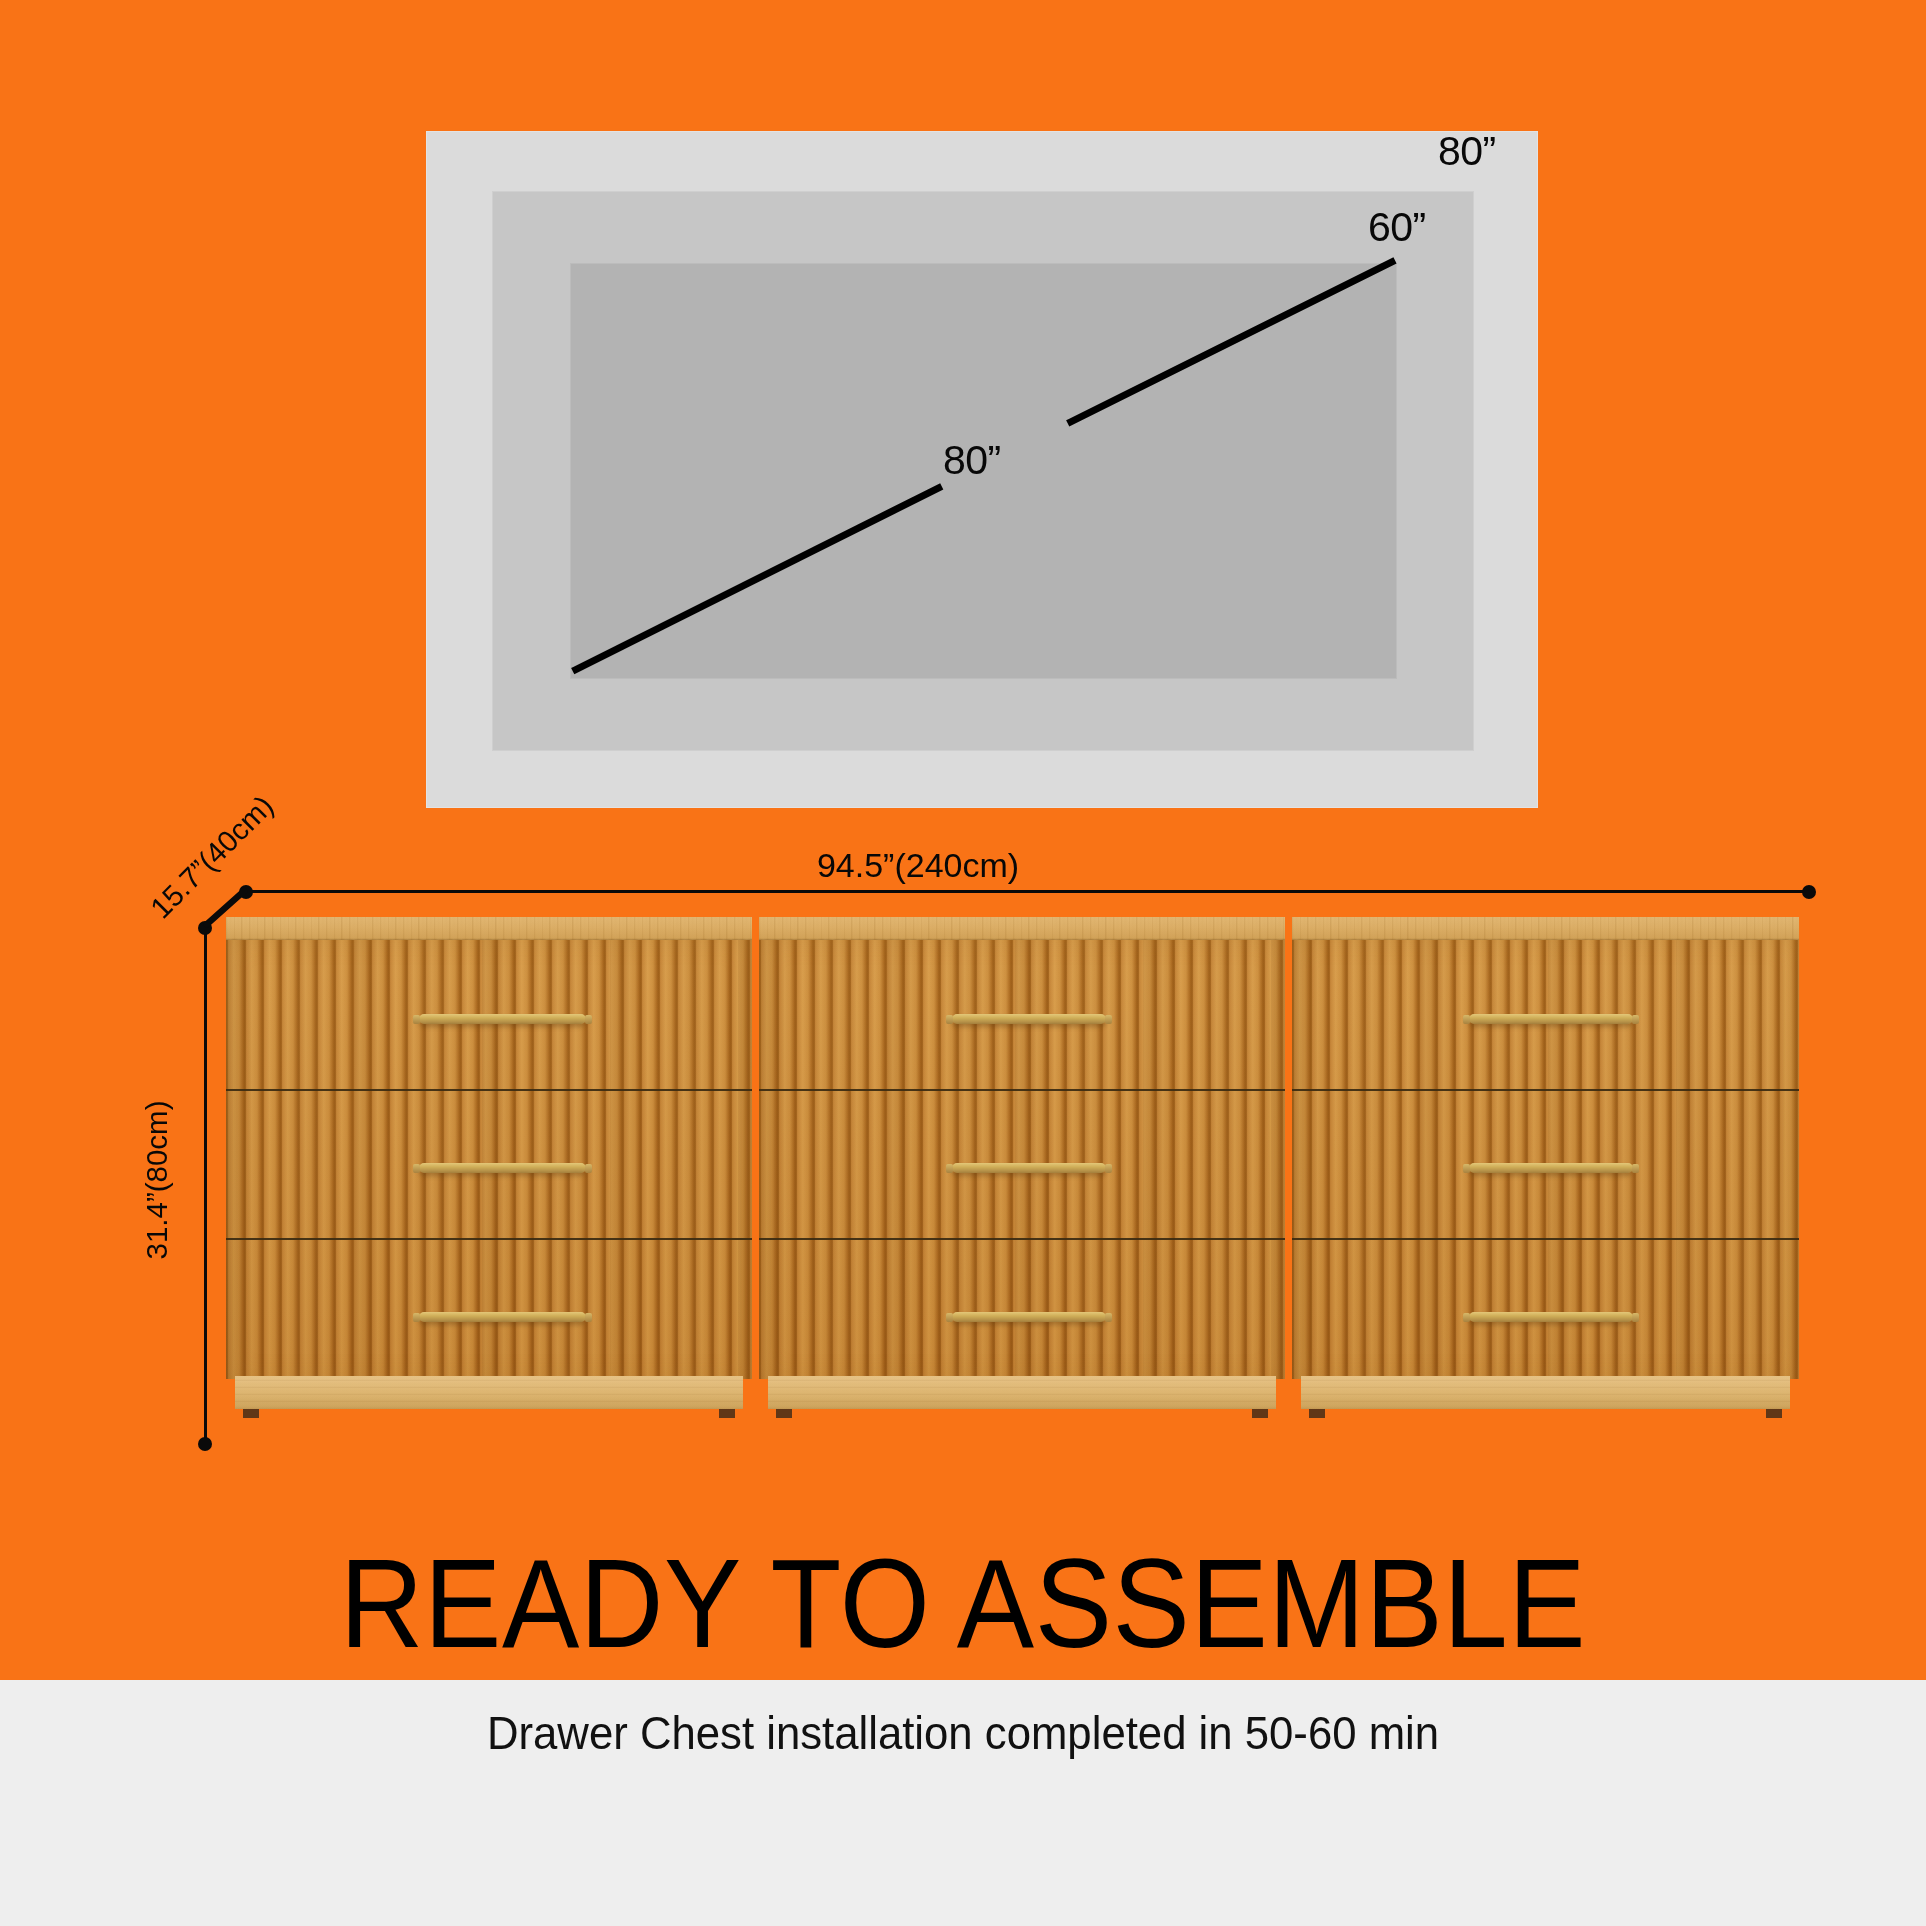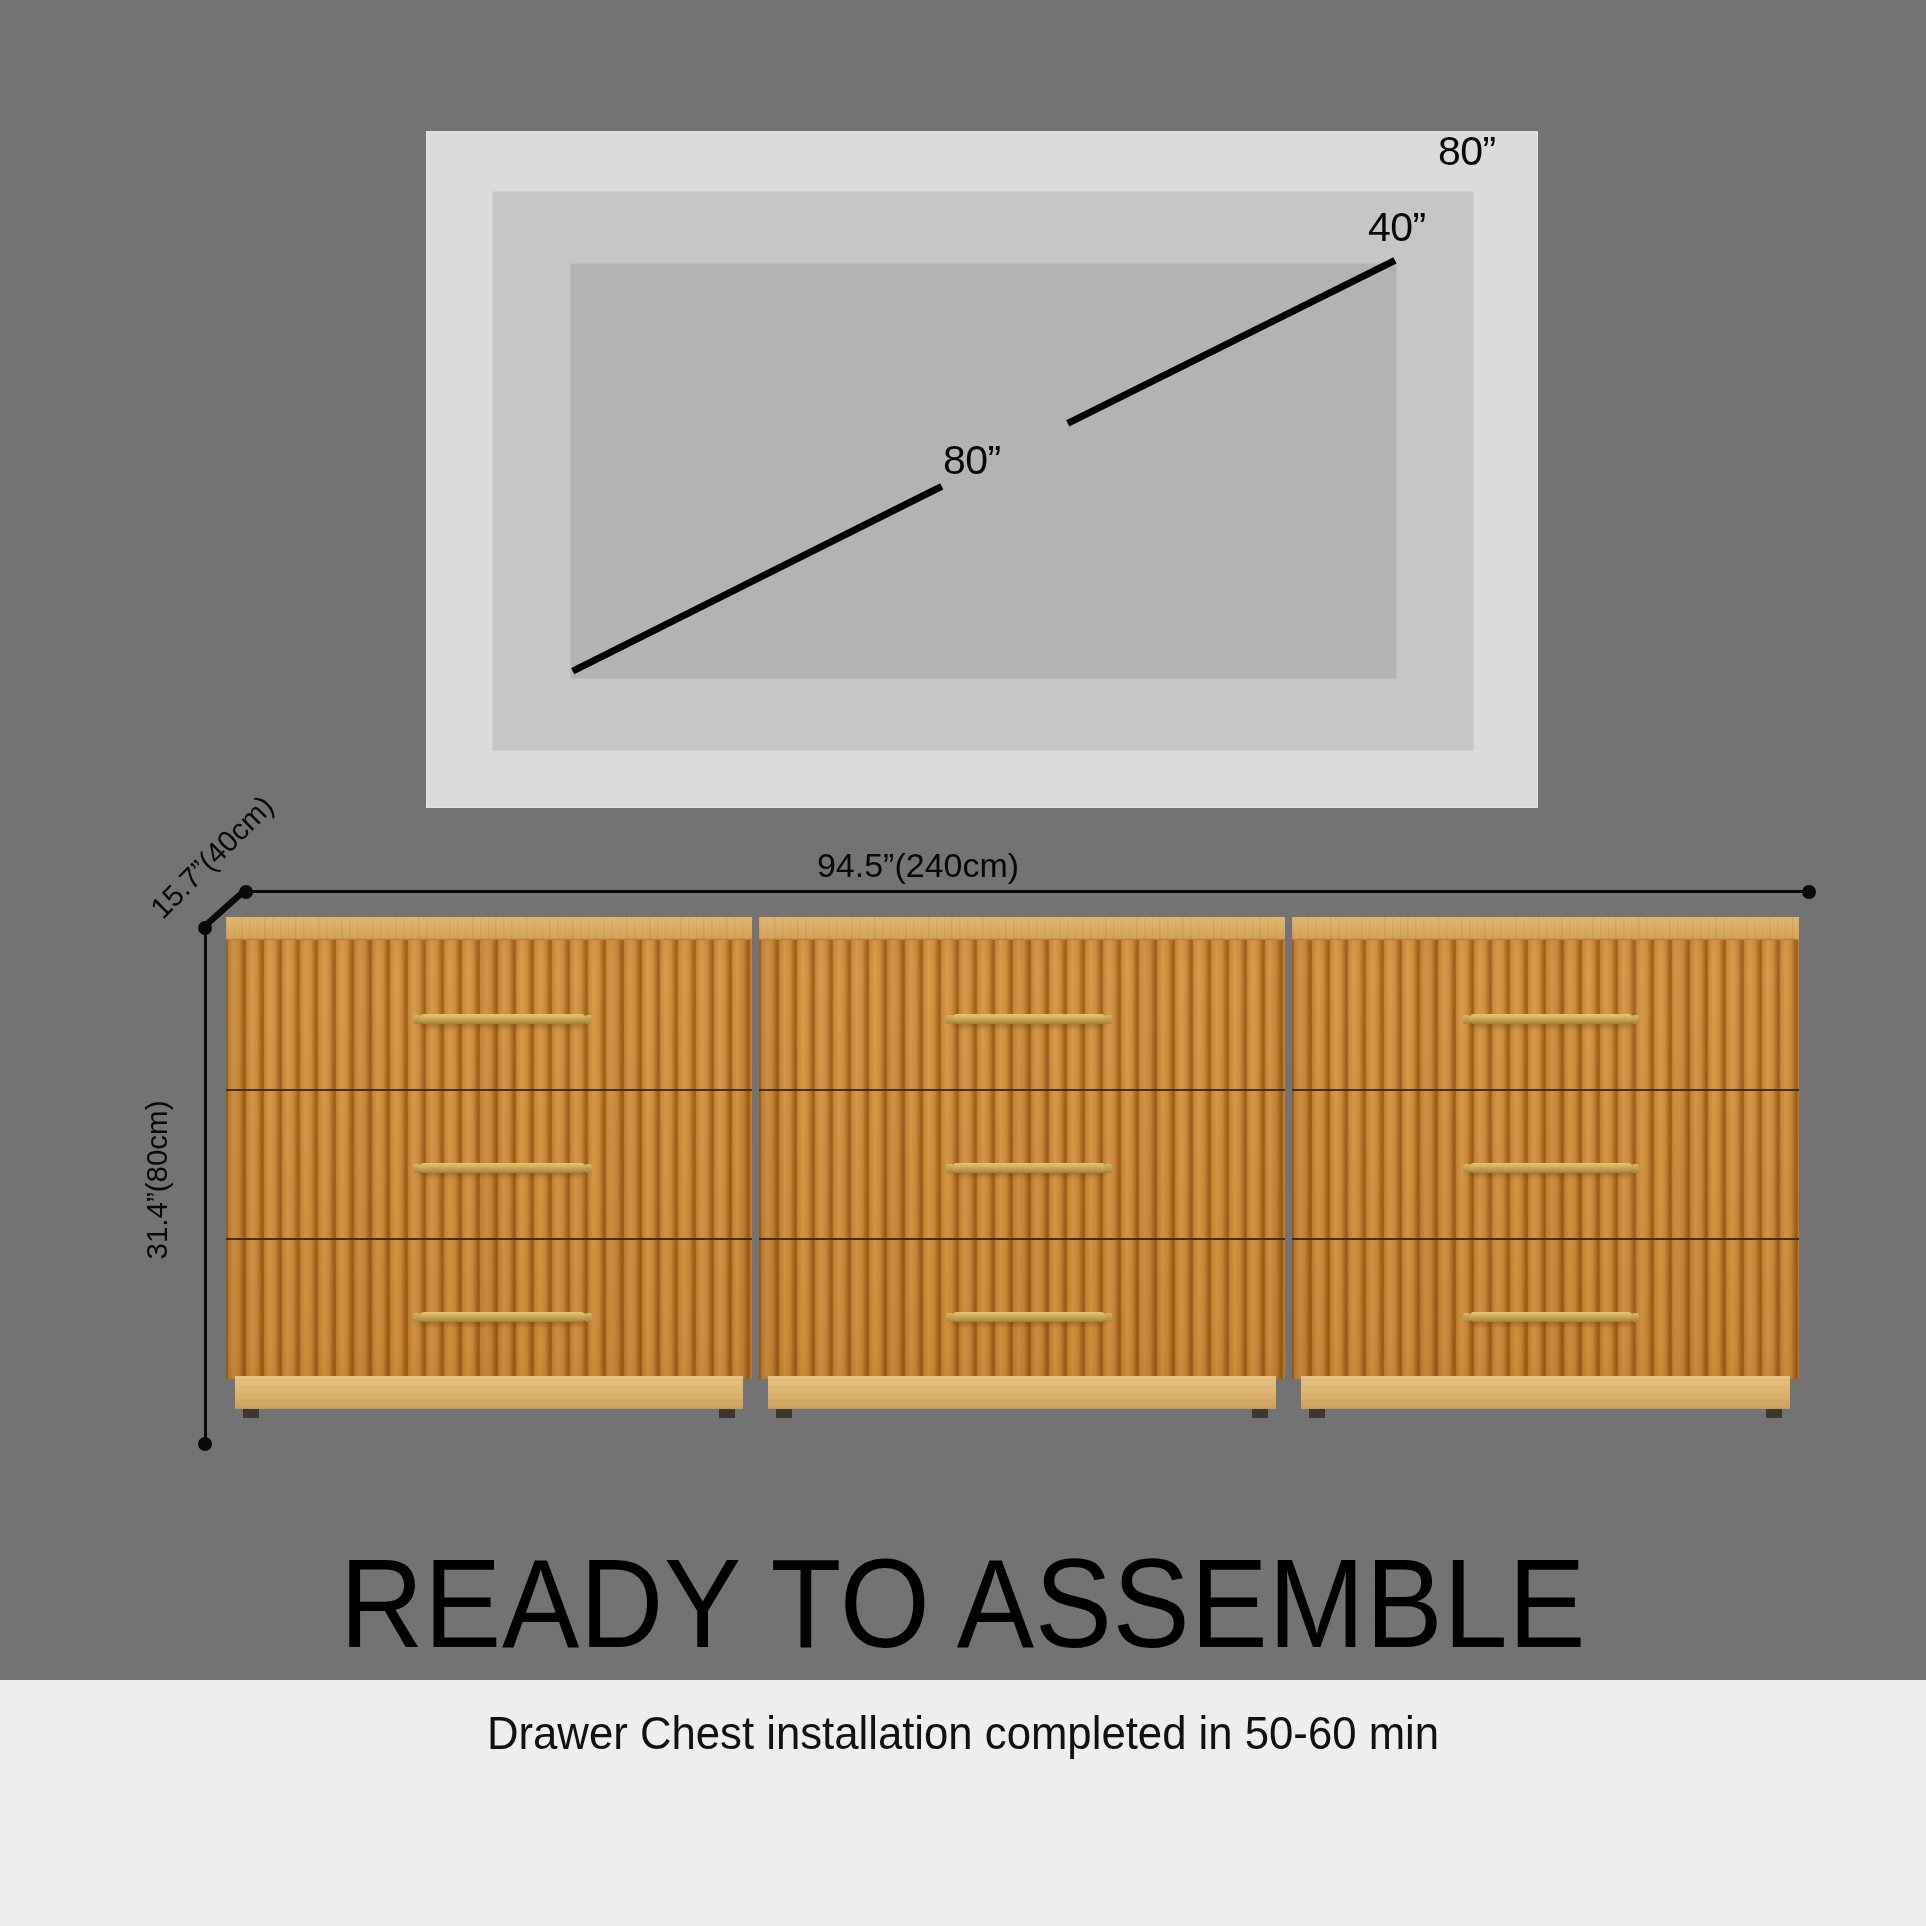--- a/index.html
+++ b/index.html
@@ -2,21 +2,21 @@
 <html style="font-size:10.3px"><head>
 <meta charset="utf-8">
 <style>
   * { box-sizing: border-box; margin: 0; padding: 0; }
   html, body {
     width: 1926px; height: 1926px;
     background: #eeeeee;
     font-family: "Liberation Sans", sans-serif;
     overflow: hidden;
   }
-  #stage { position: relative; width: 1926px; height: 1680px; background: #737373; }
+  #stage { position: relative; width: 1926px; height: 1680px; background: #f97316; }
 
   
   .tv-outer {
     position: absolute; left: 426px; top: 131px;
     width: 1112px; height: 677px;
     background: #dbdbdb;
     border: 1.3px solid #e3e3e3;
   }
   .tv-mid {
     position: absolute; left: 65px; top: 59px;
@@ -194,21 +194,21 @@
     </div>
   </div>
 
   <svg class="diag-svg" viewBox="0 0 3000 3000">
 
     <line x1="897" y1="1043" x2="1462" y2="760" stroke="#000" stroke-width="11" stroke-linecap="square"></line>
     <line x1="1668" y1="657" x2="2168" y2="408" stroke="#000" stroke-width="11" stroke-linecap="square"></line>
   </svg>
 
   <div class="dim-label lbl-80">80”</div>
-  <div class="dim-label lbl-70">40”</div>
+  <div class="dim-label lbl-70">60”</div>
   <div class="dim-label lbl-60">80”</div>
 
   <div class="dresser-wrap">
 
     <div class="unit" style="left:226px; top:917px; width:526px;">
       <div class="unit-top"></div>
       <div class="unit-body">
         <div class="drawer-seam" style="top:149px;"></div>
         <div class="drawer-seam" style="top:298px;"></div>
         <div class="handle" style="left:193px; top:74px; width:167px;"></div>

